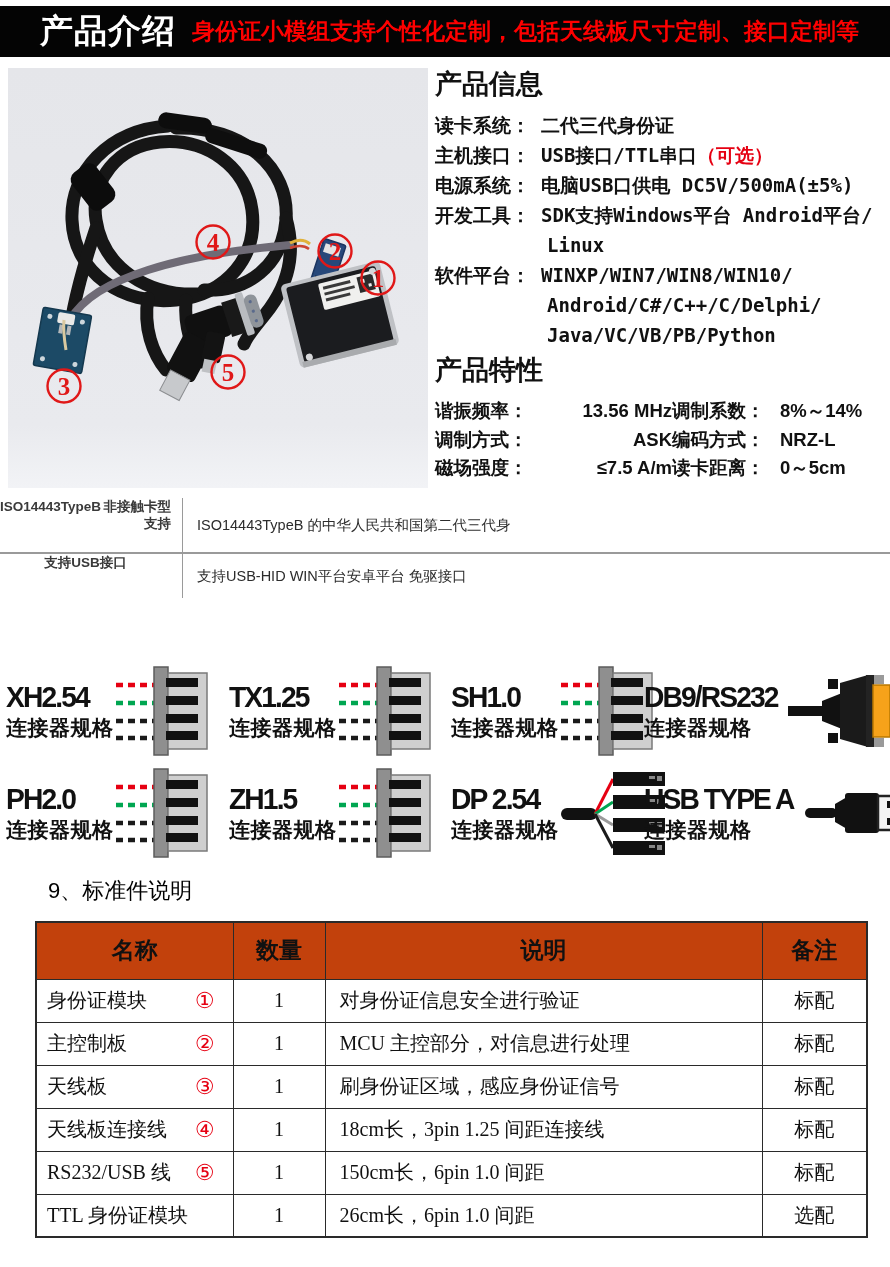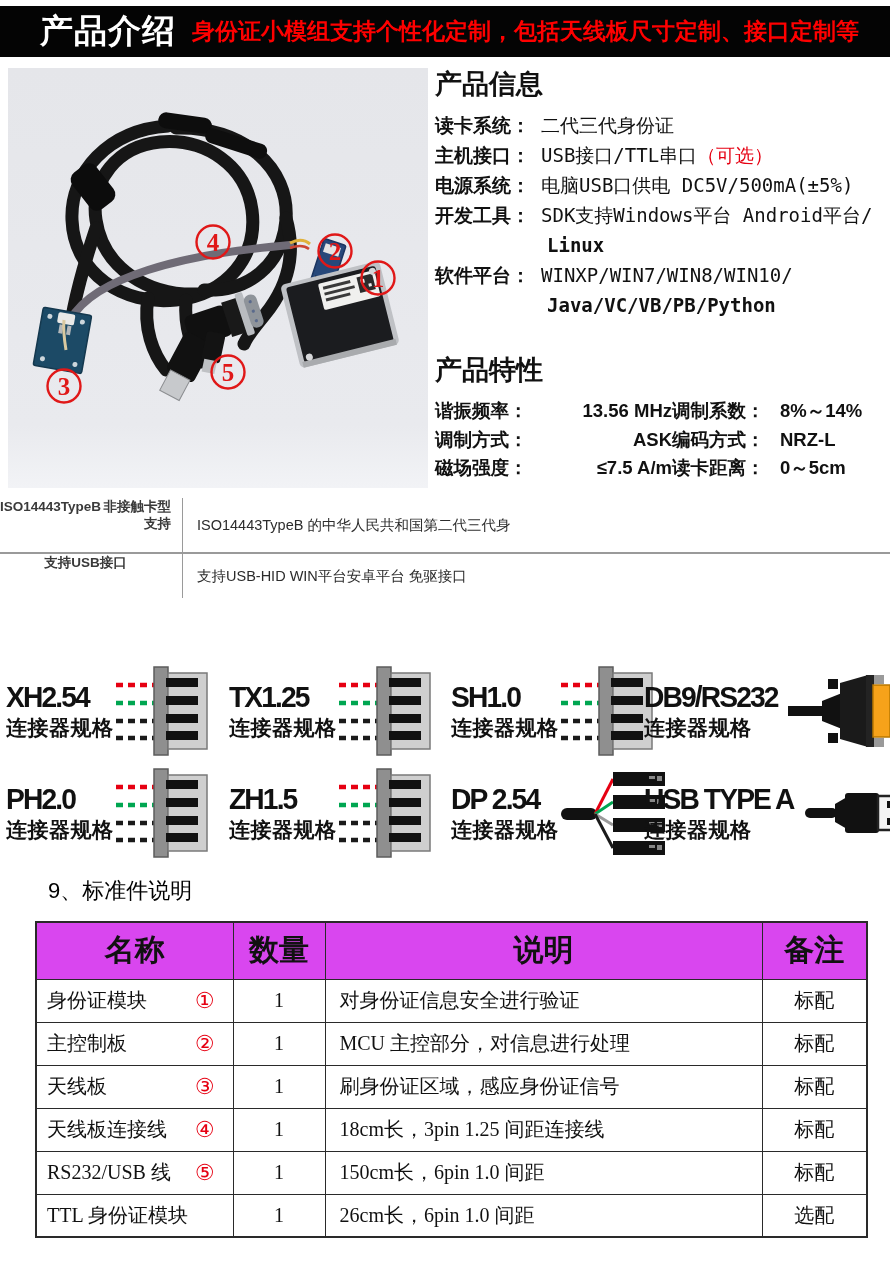--- a/index.html
+++ b/index.html
@@ -14,21 +14,21 @@
 
   
   .photo { position:absolute; left:8px; top:68px; width:420px; height:420px; }
   .photo svg { display:block; }
 
   
   .info { position:absolute; left:435px; top:66px; width:455px; }
   .info-title { font-size:27px; font-weight:bold; margin-bottom:10px; }
   .pi-row { display:flex; font-size:19px; font-weight:bold; line-height:27px; margin-bottom:3px; }
   .pi-label { width:106px; flex:none; }
-  .pi-value { font-family:"DejaVu Sans Mono","Liberation Mono",monospace; font-weight:normal; white-space:nowrap; }
+  .pi-value { font-family:"DejaVu Sans Mono","Liberation Mono",monospace; font-weight:bold; white-space:nowrap; }
   .pi-red { color:#e60012; }
   .pi-cont { padding-left:112px; font-family:"DejaVu Sans Mono","Liberation Mono",monospace; font-size:19px; font-weight:bold; line-height:27px; margin-bottom:3px; }
   .pi-cont:empty { display:none; }
 
   
   .features { position:absolute; left:435px; top:352px; width:455px; }
   .feat-title { font-size:27px; font-weight:bold; margin-bottom:9px; }
   .feat-row { display:flex; font-size:18.5px; font-weight:bold; line-height:28.5px; }
   .fl1 { width:101px; flex:none; }
   .fv1 { width:136px; flex:none;text-align:right; }
@@ -54,21 +54,21 @@
   .conn-name { font-size:30px; font-weight:900; letter-spacing:-2px; white-space:nowrap; transform:scaleX(.94); transform-origin:left center; }
   .conn-sub { font-size:21px; font-weight:800; letter-spacing:0.5px; white-space:nowrap; }
   .conn-graphic { flex:none; }
 
   
   .section-heading { position:absolute; left:48px; top:876px; font-size:22px; color:#000; }
   .parts-table { position:absolute; left:35px; top:921px; width:831px; border-collapse:collapse; table-layout:fixed;
                  font-family:"Liberation Serif","DejaVu Serif",serif; }
   .parts-table th, .parts-table td { border:1px solid #2a2a2a; }
   .parts-table { border:2px solid #2a2a2a; }
-  .parts-table thead th { height:57px; background:#d946ef; font-size:30px; font-weight:bold;
+  .parts-table thead th { height:57px; background:#c2410c; font-size:23px; font-weight:bold;
                           font-family:"Liberation Sans","DejaVu Sans",sans-serif; }
   .parts-table tbody td { height:43px; font-size:20px; }
   .col-name { width:197px; } .col-qty { width:92px; } .col-desc { width:437px; } .col-note { width:105px; }
   .cell-name { display:flex; align-items:center; padding:0 18px 0 10px; }
   .cell-name .red-num { margin-left:auto; color:#e60012; font-size:22px; line-height:1;
                         font-family:"Liberation Sans","DejaVu Sans",sans-serif; }
   .cell-name .red-num:empty { display:none; }
   .td-qty, .td-note { text-align:center; }
   .td-desc { padding-left:14px; }
 </style>
@@ -197,20 +197,21 @@
     </div>
     <div class="pi-row">
       <span class="pi-label">开发工具：</span>
       <span class="pi-value">SDK支持Windows平台 Android平台/</span>
     </div>
     <div class="pi-cont">Linux</div>
     <div class="pi-row">
       <span class="pi-label">软件平台：</span>
       <span class="pi-value">WINXP/WIN7/WIN8/WIN10/</span>
     </div>
+    <div class="pi-cont">Android/C#/C++/C/Delphi/</div>
     <div class="pi-cont">Java/VC/VB/PB/Python</div>
   </div>
 
   <div class="features">
     <div class="feat-title">产品特性</div>
     <div class="feat-row">
       <span class="fl1">谐振频率：</span>
       <span class="fv1">13.56 MHz</span>
       <span class="fl2">调制系数：</span>
       <span class="fv2">8%～14%</span>

